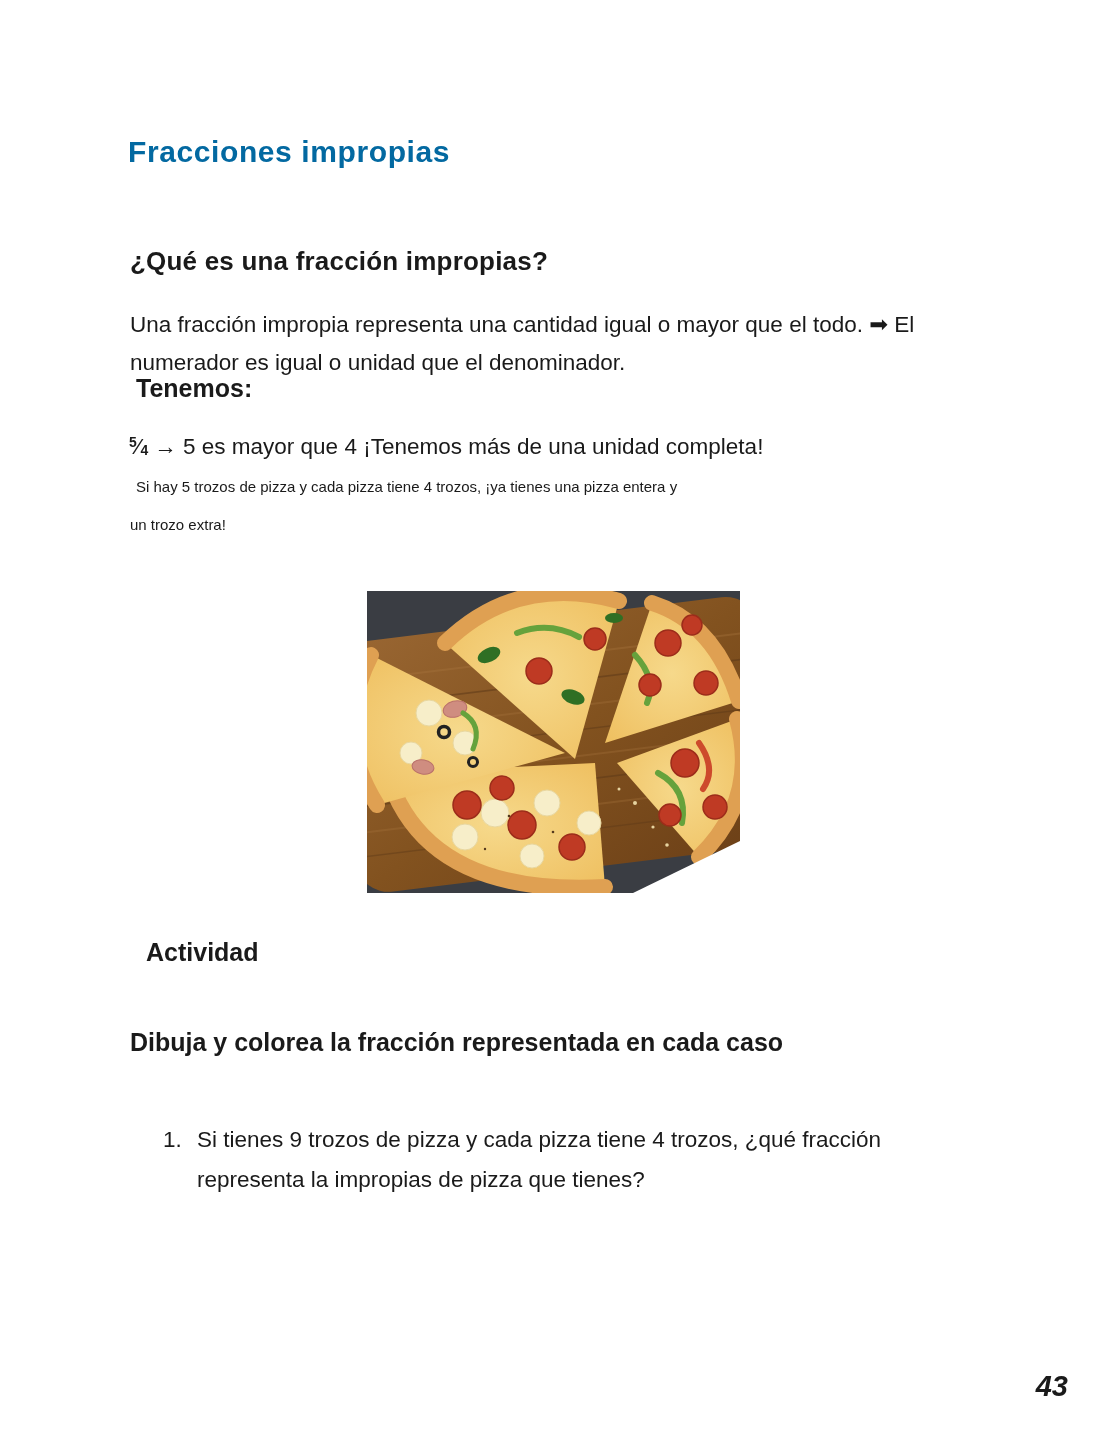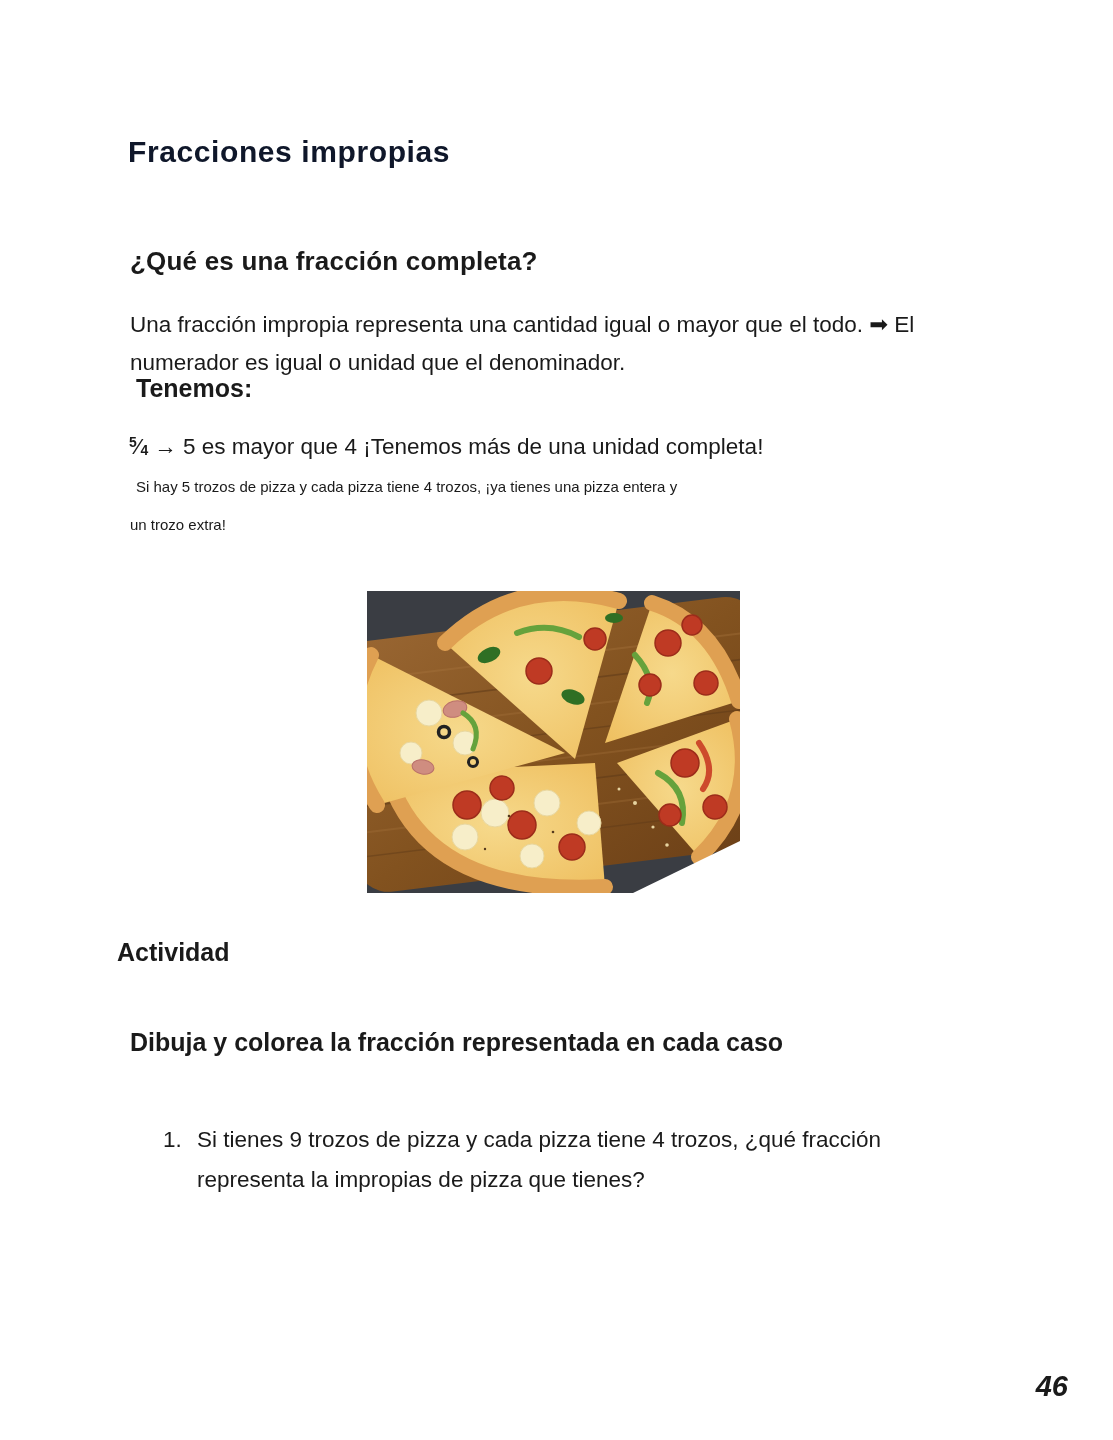--- a/index.html
+++ b/index.html
@@ -9,21 +9,21 @@
     margin:0 auto;
     background:#ffffff;
     font-family:"Liberation Sans","DejaVu Sans",sans-serif;
     color:#1a1a1a;
     overflow:hidden;
   }
   .abs{position:absolute;}
   .doc-title{
     left:128px;top:135px;
     font-size:30px;font-weight:800;
-    color:#0f172a;
+    color:#0369a1;
     letter-spacing:0.6px;
     white-space:nowrap;
   }
   .h-question{
     left:130px;top:246px;
     font-size:26px;font-weight:700;
     letter-spacing:0.2px;
     white-space:nowrap;
   }
   .para{
@@ -50,21 +50,21 @@
     left:130px;top:468px;
     font-size:15px;line-height:38px;
     white-space:nowrap;
   }
   .para-pizza .indent{padding-left:6px;}
   .figure{
     left:367px;top:591px;
     width:373px;height:302px;
   }
   .h-actividad{
-    left:117px;top:938px;
+    left:146px;top:938px;
     font-size:25px;font-weight:700;
     white-space:nowrap;
   }
   .h-dibuja{
     left:130px;top:1028px;
     font-size:25px;font-weight:700;
     white-space:nowrap;
   }
   .list-item{
     left:163px;top:1120px;
@@ -79,21 +79,21 @@
     white-space:nowrap;
   }
 </style>
 </head>
 <body>
 
 <div class="page">
 
   <div class="abs doc-title">Fracciones impropias</div>
 
-  <div class="abs h-question">¿Qué es una fracción completa?</div>
+  <div class="abs h-question">¿Qué es una fracción impropias?</div>
 
   <div class="abs para">
     <div>Una fracción impropia representa una cantidad igual o mayor que el todo. ➡ El</div>
     <div>numerador es igual o unidad que el denominador.</div>
   </div>
 
   <div class="abs h-ejemplo">Tenemos:</div>
 
   <div class="abs fraction-line">
     <span class="frac-num">5</span><span class="frac-slash">⁄</span><span class="frac-den">4</span><span class="frac-rest">→ 5 es mayor que 4 ¡Tenemos más de una unidad completa!</span>
@@ -215,15 +215,15 @@
     <div class="list-row">
       <span class="list-marker">1.</span>
       <span>Si tienes 9 trozos de pizza y cada pizza tiene 4 trozos, ¿qué fracción</span>
     </div>
     <div class="list-row">
       <span class="list-marker"></span>
       <span>representa la impropias de pizza que tienes?</span>
     </div>
   </div>
 
-  <div class="abs page-number">46</div>
+  <div class="abs page-number">43</div>
 
 </div>
 
 </body></html>

